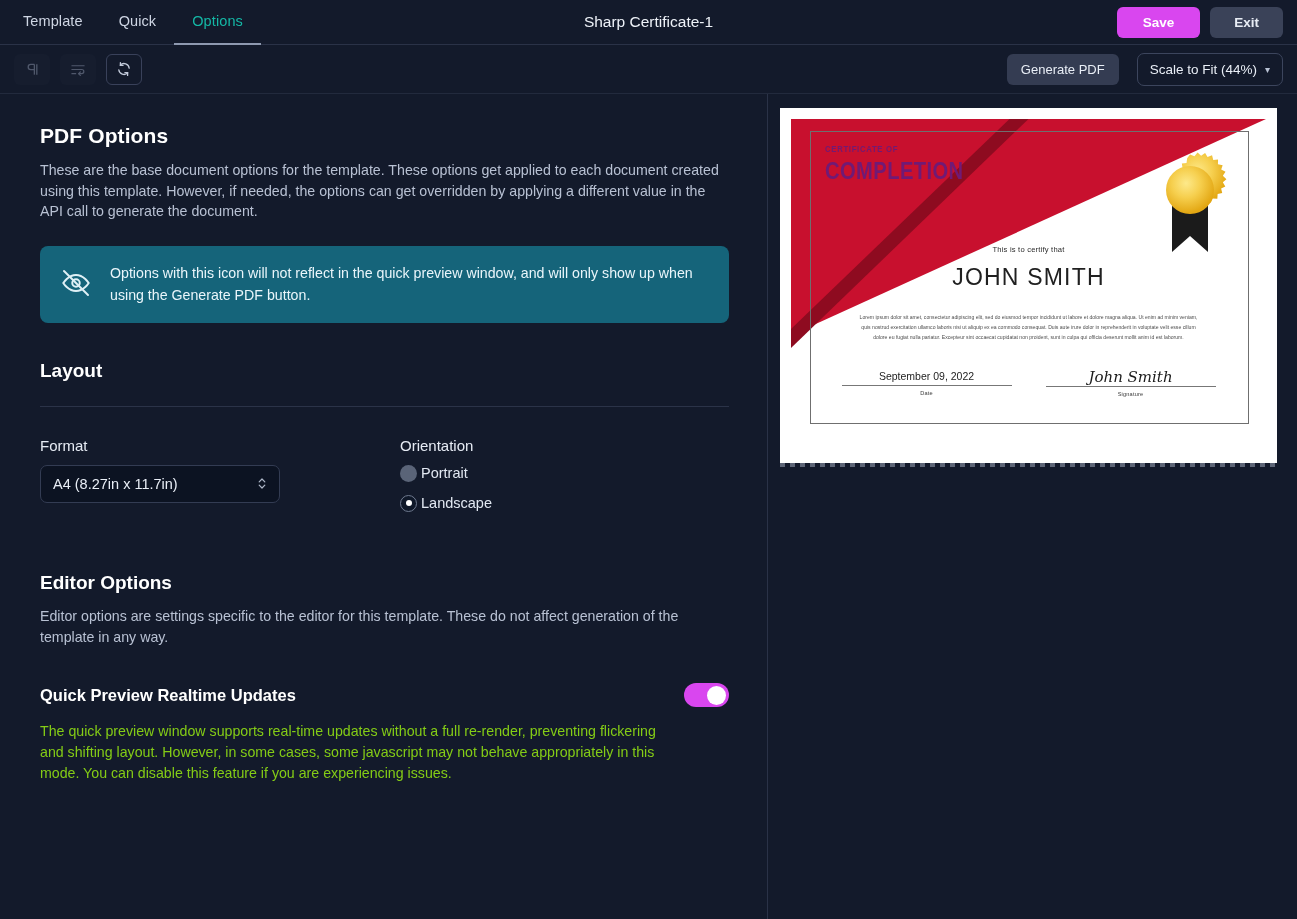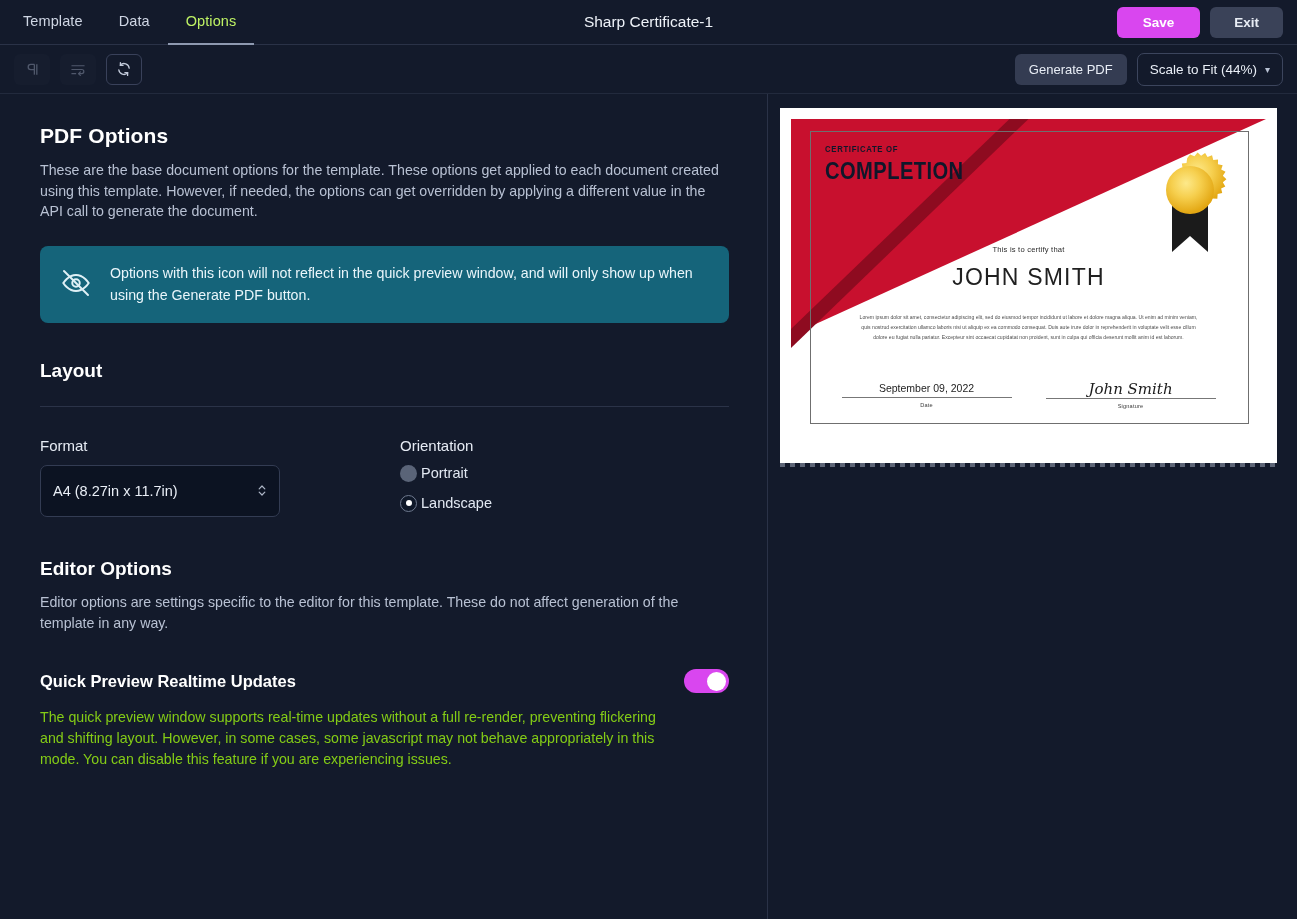--- a/index.html
+++ b/index.html
@@ -24,21 +24,21 @@
   .tab {
     height: 45px;
     display: flex; align-items: center;
     padding: 0 18px;
     font-size: 14.5px;
     color: #cfd6e4;
     cursor: pointer;
     border-bottom: 2px solid transparent;
     letter-spacing: .1px;
   }
-  .tab.active { color: #bef264; border-bottom-color: #8e99b0; margin-top: 36px; }
+  .tab.active { color: #14b8a6; border-bottom-color: #8e99b0; margin-top: 36px; }
 
   .doc-title {
     position: absolute;
     left: 0; right: 0;
     text-align: center;
     font-size: 15.5px;
     color: #eef2f8;
     pointer-events: none;
   }
 
@@ -88,21 +88,21 @@
     margin-right: 10px;
     background: #1a2133;
     border: 1px solid transparent;
     cursor: pointer;
   }
   .tool-btn.disabled { opacity: .45; cursor: default; }
   .tool-btn.outlined { background: transparent; border: 1px solid #3a4considered; }
   .tool-btn.outlined { border: 1px solid #39415a; background: transparent; }
   .tool-btn svg { display: block; }
 
-  .toolbar-right { margin-left: auto; display: flex; align-items: center; gap: 10px; justify-content: flex-end; }
+  .toolbar-right { margin-left: auto; display: flex; align-items: center; gap: 18px; justify-content: flex-end; }
   .btn-genpdf {
     background: #343c52;
     color: #e9eef6;
     border: none;
     border-radius: 6px;
     font-size: 13px;
     font-family: inherit;
     padding: 0 14px;
     height: 31px;
     cursor: pointer;
@@ -186,21 +186,21 @@
 
   .field-row { display: flex; margin-top: 30px; }
   .field-col-format { width: 360px; }
   .field-label {
     font-size: 15px;
     color: #e6ebf4;
     margin-bottom: 11px;
   }
   .select-box {
     width: 240px;
-    height: 52px;
+    height: 38px;
     background: #0c1322;
     border: 1px solid #333c53;
     border-radius: 7px;
     display: flex; align-items: center;
     padding: 0 12px;
     cursor: pointer;
   }
   .select-value { font-size: 14.5px; color: #e9eef6; flex: 1; }
   .select-chevrons { display: flex; flex-direction: column; gap: 2px; align-items: center; }
 
@@ -278,21 +278,21 @@
   }
   .cert-border {
     position: absolute;
     left: 19px; top: 12px; right: 17px; bottom: 13px;
     border: 1px solid #6f6f6f;
     pointer-events: none;
   }
   .cert-head {
     position: absolute;
     left: 34px; top: 25px;
-    color: #0f172a;
+    color: #701a75;
     z-index: 3;
   }
   .cert-head .l1 {
     font-size: 9px;
     font-weight: 700;
     letter-spacing: .8px;
     font-family: "Liberation Sans Narrow", "Liberation Sans", sans-serif;
     transform: scaleX(.86);
     transform-origin: left center;
   }
@@ -324,21 +324,21 @@
   .lorem {
     margin: 22px auto 0 auto;
     width: 344px;
     font-size: 5.1px;
     line-height: 1.95;
     color: #4c4c4c;
     text-align: center;
   }
   .sig-row {
     position: absolute;
-    left: 0; right: 0; bottom: 28px;
+    left: 0; right: 0; bottom: 40px;
     display: flex;
     justify-content: center;
     gap: 34px;
     z-index: 3;
   }
   .sig-block { width: 170px; text-align: center; }
   .sig-value { font-size: 10.5px; color: #232323; padding-bottom: 2px; }
   .sig-script {
     font-family: "DejaVu Serif", serif;
     font-style: italic;
@@ -357,21 +357,21 @@
     background: repeating-linear-gradient(to right, #9aa3b5 0 5px, transparent 5px 10px);
     opacity: .55;
   }
 </style>
 </head>
 <body>
 
 <div class="topbar">
   <div class="tabs">
     <div class="tab">Template</div>
-    <div class="tab">Data</div>
+    <div class="tab">Quick</div>
     <div class="tab active">Options</div>
   </div>
 
   <div class="doc-title">Sharp Certificate-1</div>
 
   <div class="top-actions">
     <button class="btn-save">Save</button>
     <button class="btn-exit">Exit</button>
   </div>
 </div>
@@ -459,21 +459,21 @@
         </div>
         <div class="radio-item">
           <span class="radio-outer checked">
               <span class="radio-dot"></span>
             </span>
           <span class="radio-label">Landscape</span>
         </div>
       </div>
     </div>
 
-    <h3 class="sub-h" style="margin-top:33px">Editor Options</h3>
+    <h3 class="sub-h" style="margin-top:47px">Editor Options</h3>
     <p class="section-p">Editor options are settings specific to the editor for this template. These do not affect generation of the template in any way.</p>
 
     <div class="opt-row">
       <span class="opt-title">Quick Preview Realtime Updates</span>
       <span class="toggle">
           <span class="toggle-knob"></span>
         </span>
     </div>
     <p class="opt-desc">The quick preview window supports real-time updates without a full re-render, preventing flickering and shifting layout. However, in some cases, some javascript may not behave appropriately in this mode. You can disable this feature if you are experiencing issues.</p>
 

